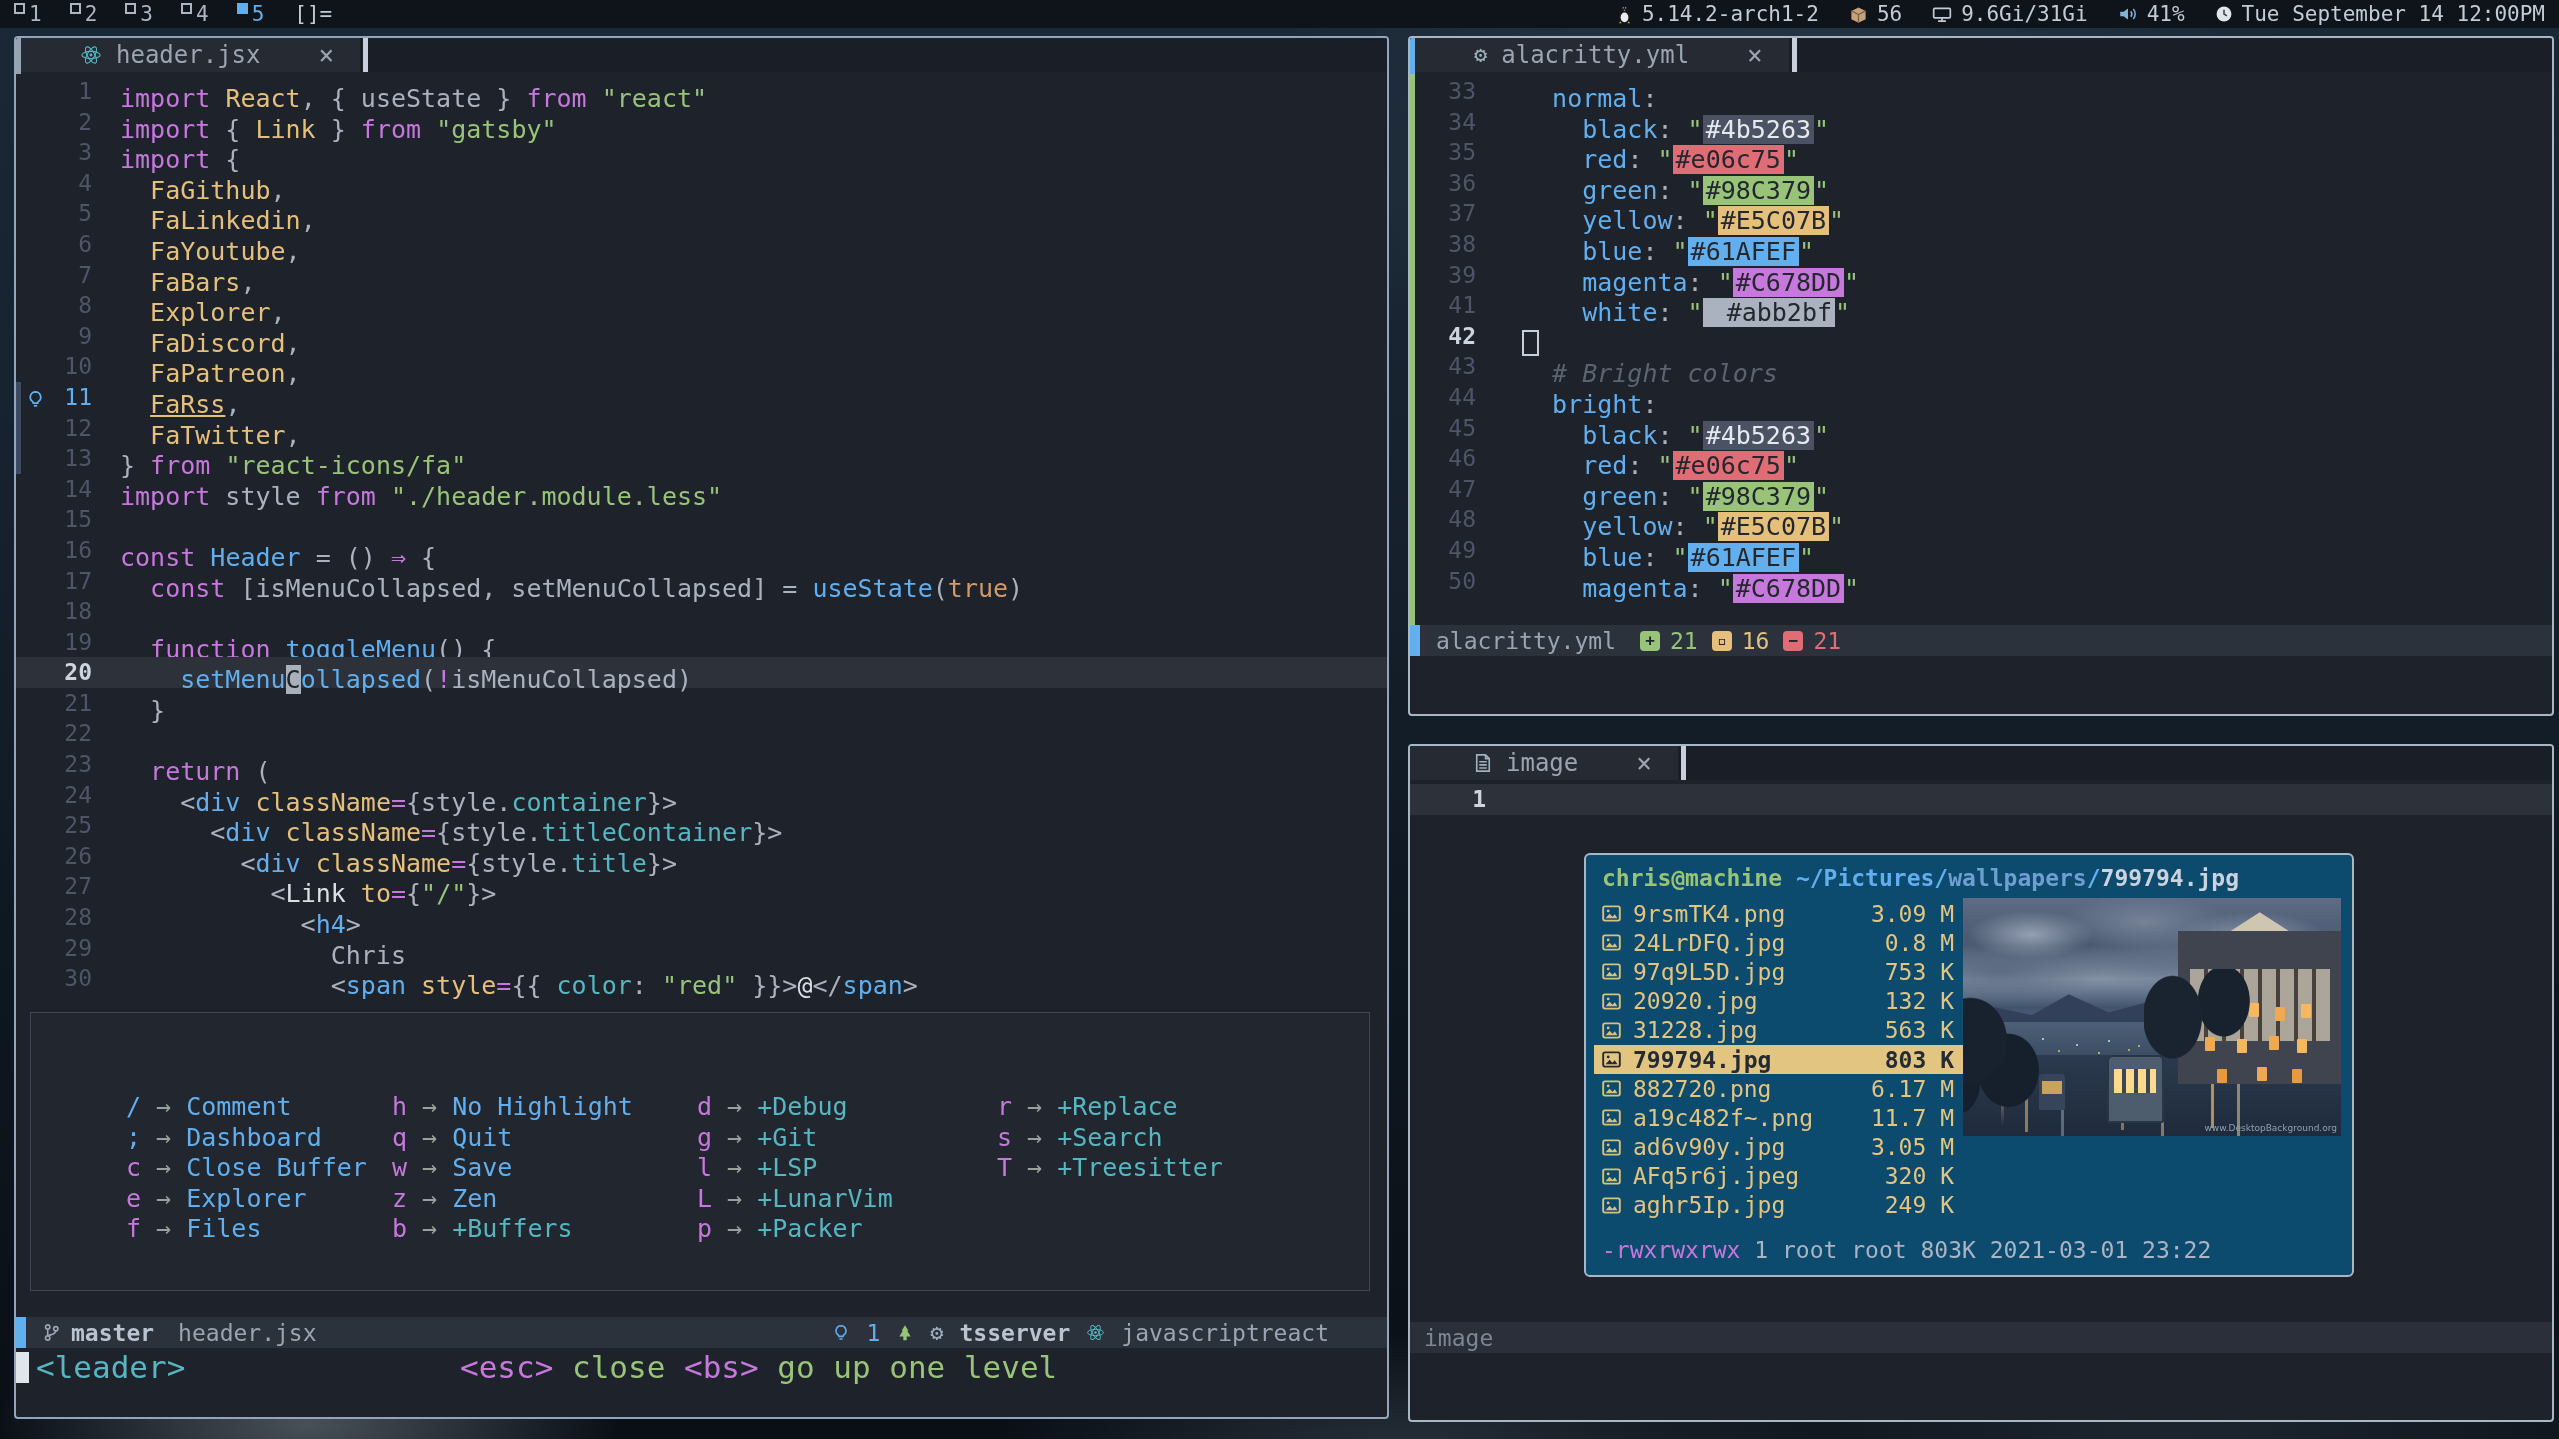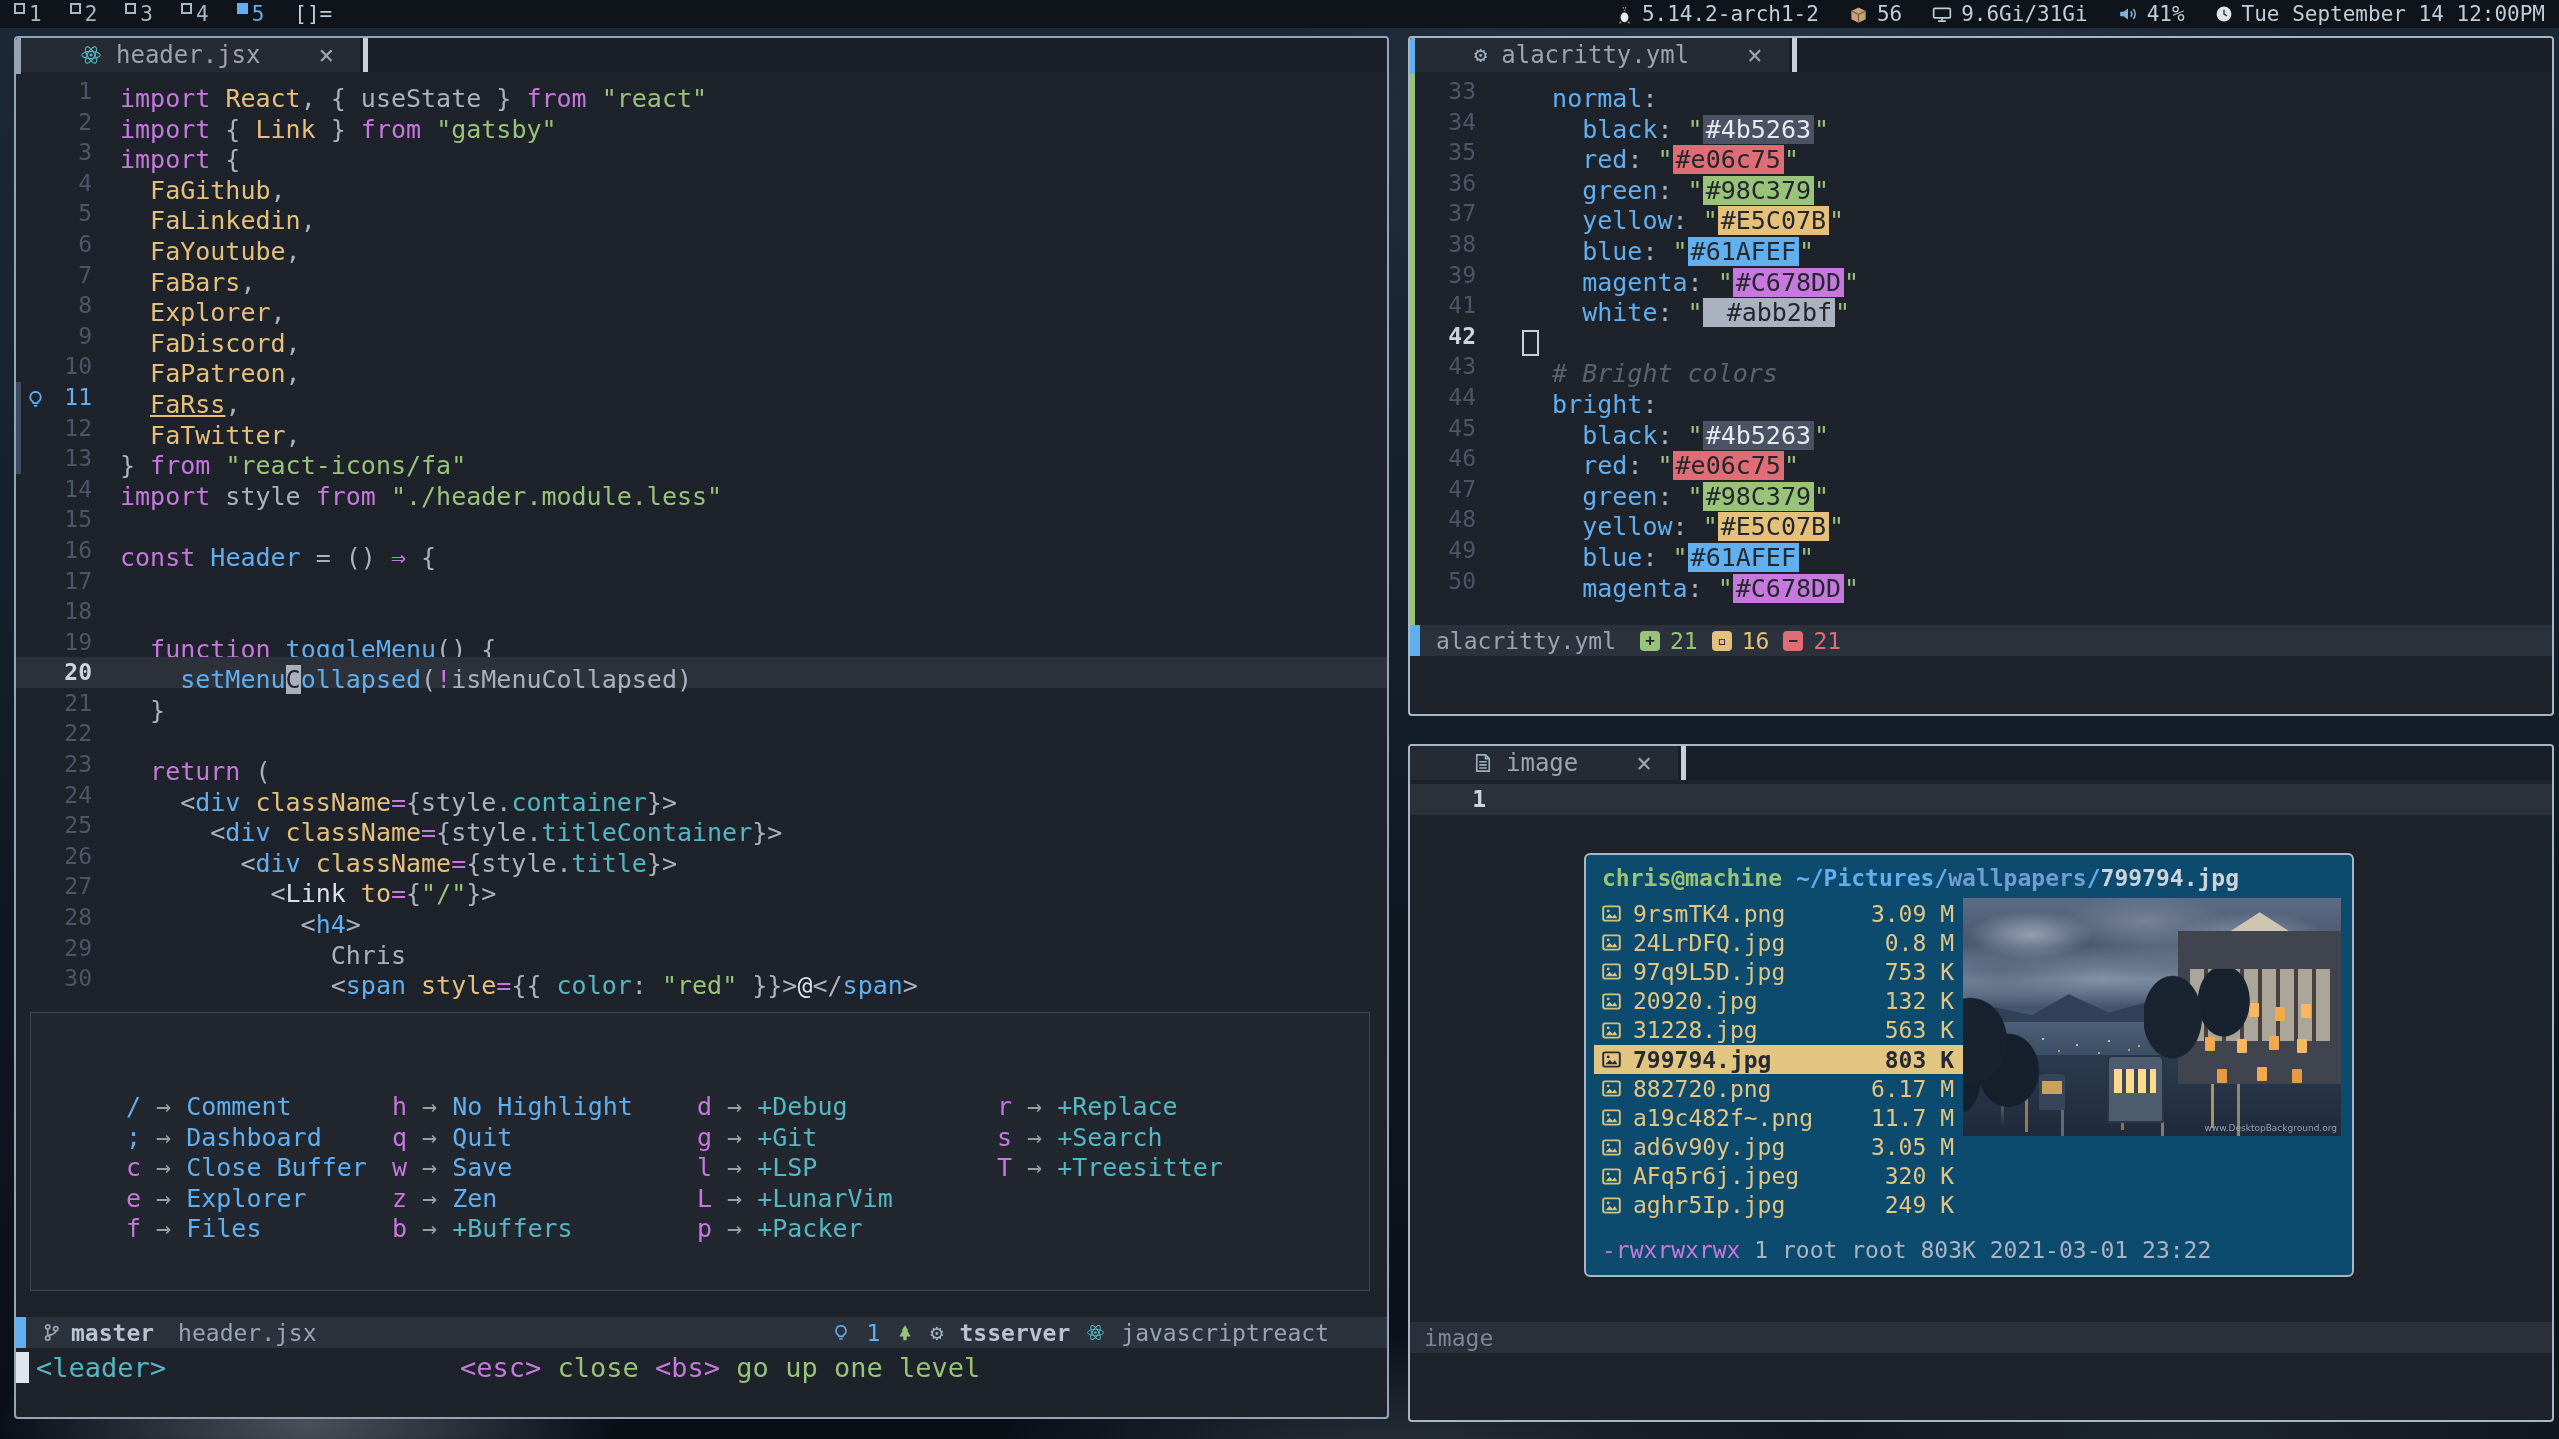--- a/index.html
+++ b/index.html
@@ -79,21 +79,21 @@
   .sl-block{width:10px;height:100%;background:#61afef;margin-right:16px;flex:none;}
   .sl-orange{width:28px;height:100%;background:#e3b578;margin-left:14px;flex:none;}
   .sl-bold{font-weight:bold;color:#bac3d0;}
   .sl-gap{width:24px;flex:none;}
   .sl-right{margin-left:auto;display:flex;align-items:center;gap:16px;}
   .diffbox{width:20px;height:20px;border-radius:4px;display:inline-flex;align-items:center;justify-content:center;
     font-size:16px;font-weight:bold;color:#1e222a;flex:none;}
   .diff-add{background:#98c379;} .diff-chg{background:#e5c07b;} .diff-del{background:#e06c75;}
   .n-add{color:#98c379;} .n-chg{color:#e5c07b;} .n-del{color:#e06c75;}
   
-  #cmdline{position:absolute;left:0;right:0;top:1314px;height:31px;font-size:27px;z-index:7;}
+  #cmdline{position:absolute;left:0;right:0;top:1314px;height:31px;font-size:31px;z-index:7;}
   .cmd-block{position:absolute;left:0;top:0;width:13px;height:31px;background:#dfe5ea;}
   #leader-pending{position:absolute;left:20px;top:0;line-height:31px;color:#56b6c2;}
   #cmd-hints{position:absolute;left:444px;top:0;line-height:31px;white-space:pre;}
   .hint-key{color:#c678dd;} .hint-act{color:#98c379;}
   
   #lf{position:absolute;left:174px;top:107px;width:766px;height:420px;background:#0c4a6e;
       border:2px solid #a9b6c4;border-radius:6px;font-size:23px;z-index:8;}
   #lf-header{position:absolute;left:16px;top:8px;height:30px;line-height:30px;white-space:pre;}
   .lf-user{color:#98c379;font-weight:bold;}
   .lf-path{color:#61afef;font-weight:bold;}
@@ -270,21 +270,21 @@
       <div class="cl"><span class="ln">10</span><span class="lc"><span class="tok-pl">  </span><span class="tok-cn">FaPatreon</span><span class="tok-pl">,</span></span></div>
       <div class="cl lnblue"><span class="ln">11</span><span class="sign-bulb"><svg width="19" height="19" viewBox="0 0 16 16" fill="none" stroke="currentColor" stroke-width="1.5">
             <path d="M8 1.5a4.5 4.5 0 0 0-2.6 8.1c.5.4.8.9.8 1.4h3.6c0-.5.3-1 .8-1.4A4.5 4.5 0 0 0 8 1.5z"></path>
             <path d="M6.6 13.3h2.8"></path>
           </svg></span><span class="lc"><span class="tok-pl">  </span><span class="tok-cnu">FaRss</span><span class="tok-pl">,</span></span></div>
       <div class="cl"><span class="ln">12</span><span class="lc"><span class="tok-pl">  </span><span class="tok-cn">FaTwitter</span><span class="tok-pl">,</span></span></div>
       <div class="cl"><span class="ln">13</span><span class="lc"><span class="tok-pl">} </span><span class="tok-kw">from</span><span class="tok-pl"> </span><span class="tok-st">"react-icons/fa"</span></span></div>
       <div class="cl"><span class="ln">14</span><span class="lc"><span class="tok-kw">import</span><span class="tok-pl"> style </span><span class="tok-kw">from</span><span class="tok-pl"> </span><span class="tok-st">"./header.module.less"</span></span></div>
       <div class="cl"><span class="ln">15</span><span class="lc"></span></div>
       <div class="cl"><span class="ln">16</span><span class="lc"><span class="tok-kw">const</span><span class="tok-pl"> </span><span class="tok-fn">Header</span><span class="tok-pl"> = () </span><span class="tok-op">⇒</span><span class="tok-pl"> {</span></span></div>
-      <div class="cl"><span class="ln">17</span></div>
+      <div class="cl"><span class="ln">17</span><span class="lc"><span class="tok-pl">  </span><span class="tok-kw">const</span><span class="tok-pl"> [isMenuCollapsed, setMenuCollapsed] = </span><span class="tok-fn">useState</span><span class="tok-pl">(</span><span class="tok-nm">true</span><span class="tok-pl">)</span></span></div>
       <div class="cl"><span class="ln">18</span><span class="lc"></span></div>
       <div class="cl"><span class="ln">19</span><span class="lc"><span class="tok-pl">  </span><span class="tok-kw">function</span><span class="tok-pl"> </span><span class="tok-fn">toggleMenu</span><span class="tok-pl">() {</span></span></div>
       <div class="cl cur"><span class="ln">20</span><span class="lc"><span class="tok-pl">    </span><span class="tok-fn">setMenu</span><span class="tok-cur">C</span><span class="tok-fn">ollapsed</span><span class="tok-pl">(</span><span class="tok-op">!</span><span class="tok-pl">isMenuCollapsed)</span></span></div>
       <div class="cl"><span class="ln">21</span><span class="lc"><span class="tok-pl">  }</span></span></div>
       <div class="cl"><span class="ln">22</span><span class="lc"></span></div>
       <div class="cl"><span class="ln">23</span><span class="lc"><span class="tok-pl">  </span><span class="tok-kw">return</span><span class="tok-pl"> (</span></span></div>
       <div class="cl"><span class="ln">24</span><span class="lc"><span class="tok-pl">    &lt;</span><span class="tok-fn">div</span><span class="tok-pl"> </span><span class="tok-cn">className</span><span class="tok-op">=</span><span class="tok-pl">{style.</span><span class="tok-te">container</span><span class="tok-pl">}&gt;</span></span></div>
       <div class="cl"><span class="ln">25</span><span class="lc"><span class="tok-pl">      &lt;</span><span class="tok-fn">div</span><span class="tok-pl"> </span><span class="tok-cn">className</span><span class="tok-op">=</span><span class="tok-pl">{style.</span><span class="tok-te">titleContainer</span><span class="tok-pl">}&gt;</span></span></div>
       <div class="cl"><span class="ln">26</span><span class="lc"><span class="tok-pl">        &lt;</span><span class="tok-fn">div</span><span class="tok-pl"> </span><span class="tok-cn">className</span><span class="tok-op">=</span><span class="tok-pl">{style.</span><span class="tok-te">title</span><span class="tok-pl">}&gt;</span></span></div>
       <div class="cl"><span class="ln">27</span><span class="lc"><span class="tok-pl">          &lt;</span><span class="tok-wh">Link</span><span class="tok-pl"> </span><span class="tok-cn">to</span><span class="tok-op">=</span><span class="tok-pl">{</span><span class="tok-st">"/"</span><span class="tok-pl">}&gt;</span></span></div>

